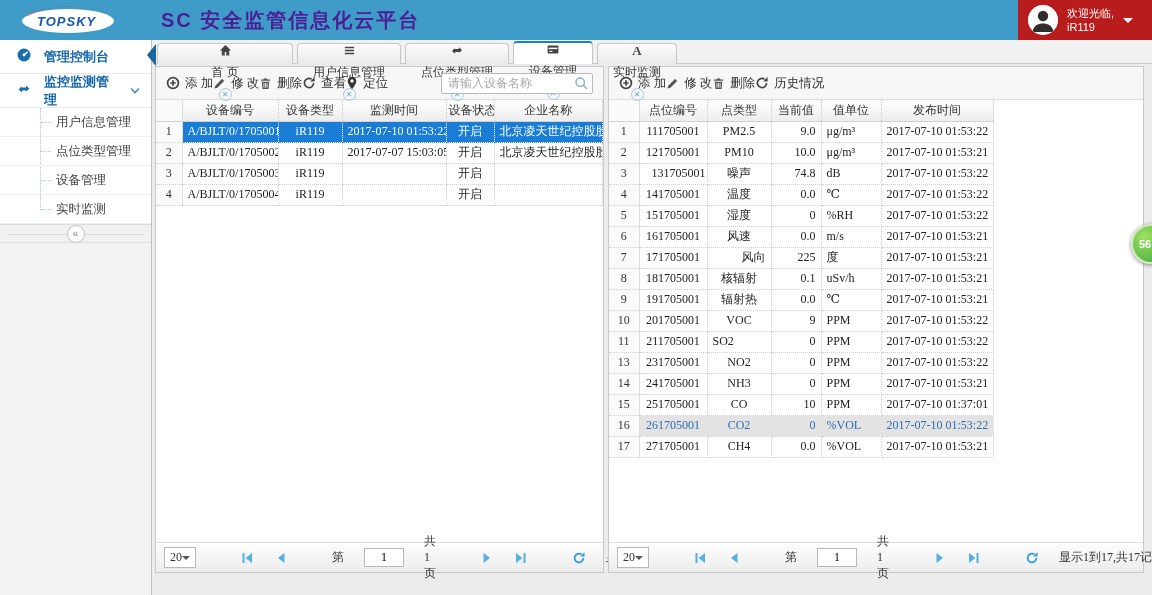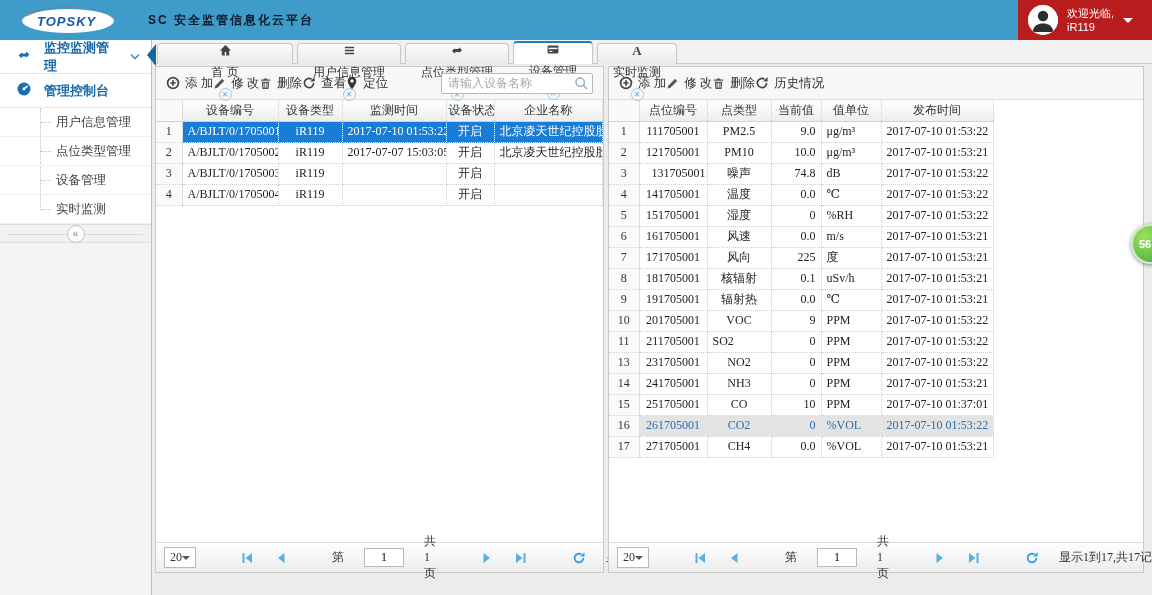--- a/index.html
+++ b/index.html
@@ -3,21 +3,21 @@
 <meta charset="utf-8">
 <style>
   * { margin:0; padding:0; box-sizing:border-box; }
   html,body { width:1152px; height:595px; overflow:hidden; background:#ececec;
               font-family:"Liberation Sans", sans-serif; }
   #app { width:1152px; height:595px; display:flex; flex-direction:column; position:relative; }
 
   
   .header { height:40px; background:#3f9cc8; display:flex; align-items:center; flex-shrink:0; }
   .logo { margin-left:20px; flex-shrink:0; }
-  .app-title { color:#0f172a; font-size:12px; font-weight:bold; letter-spacing:2px; margin-left:32px; }
+  .app-title { color:#4c1d95; font-size:20px; font-weight:bold; letter-spacing:2px; margin-left:45px; }
   .user-box { margin-left:auto; height:40px; background:#b91c1c; display:flex; align-items:center;
               padding:0 12px 0 10px; gap:9px; min-width:134px; cursor:pointer; }
   .avatar { width:30px; height:30px; border-radius:50%; background:#fff; overflow:hidden; flex-shrink:0; }
   .welcome { color:#fff; font-size:11px; line-height:14px; white-space:nowrap; }
   .user-caret { width:0; height:0; border:5px solid transparent; border-top-color:#fff; margin-top:5px; }
 
   
   .main { flex:1; display:flex; min-height:0; }
 
   
@@ -148,35 +148,35 @@
       </span>
       <span class="user-caret"></span>
     </div>
   </div>
 
   <div class="main">
 
     <div class="sidebar">
       <div class="side-menu" id="side-menu">
           <div class="side-section">
+            <span><svg width="16" height="15" viewBox="0 0 16 15">
+                <circle cx="8" cy="8" r="6.5" fill="#1b6eae"></circle>
+                <path d="M8 8L11.6 4.8" stroke="#fff" stroke-width="1.6" fill="none"></path>
+                <circle cx="8" cy="8" r="1.4" fill="#fff"></circle>
+              </svg></span>
+            <span class="lbl">管理控制台</span>
+          </div>
+          <div class="side-section">
             <span><svg width="16" height="14" viewBox="0 0 14 14">
                 <path d="M3 5.5h6v-2l3.5 3L9 9.5v-2H3zM11 8.5H5v2L1.5 7.5 5 4.5v2h6z" fill="#1b6eae"></path>
               </svg></span>
             <span class="lbl">监控监测管理</span>
             <span><svg width="12" height="10" viewBox="0 0 12 10">
                 <path d="M2 2.5l4 4 4-4" stroke="#4b89c8" stroke-width="1.6" fill="none"></path>
               </svg></span>
-          </div>
-          <div class="side-section">
-            <span><svg width="16" height="15" viewBox="0 0 16 15">
-                <circle cx="8" cy="8" r="6.5" fill="#1b6eae"></circle>
-                <path d="M8 8L11.6 4.8" stroke="#fff" stroke-width="1.6" fill="none"></path>
-                <circle cx="8" cy="8" r="1.4" fill="#fff"></circle>
-              </svg></span>
-            <span class="lbl">管理控制台</span>
           </div>
           <div class="side-items">
             <div class="side-item">用户信息管理</div>
             <div class="side-item">点位类型管理</div>
             <div class="side-item">设备管理</div>
             <div class="side-item">实时监测</div>
           </div>
         </div>
       <div class="collapse-bar">
         <span class="line"></span>
@@ -490,21 +490,21 @@
                     <td class="rownum">6</td>
                     <td style="text-align: center;">161705001</td>
                     <td style="text-align: center;">风速</td>
                     <td style="text-align: right;">0.0</td>
                     <td style="text-align: left; margin-left: 44px;">m/s</td>
                     <td style="text-align: center;">2017-07-10 01:53:21</td>
                   </tr>
                   <tr>
                     <td class="rownum">7</td>
                     <td style="text-align: center;">171705001</td>
-                    <td style="text-align: center;">风向</td>
+                    <td style="text-align: right;">风向</td>
                     <td style="text-align: right;">225</td>
                     <td style="text-align: left;">度</td>
                     <td style="text-align: center;">2017-07-10 01:53:21</td>
                   </tr>
                   <tr>
                     <td class="rownum">8</td>
                     <td style="text-align: center;">181705001</td>
                     <td style="text-align: center;">核辐射</td>
                     <td style="text-align: right;">0.1</td>
                     <td style="text-align: left;">uSv/h</td>

